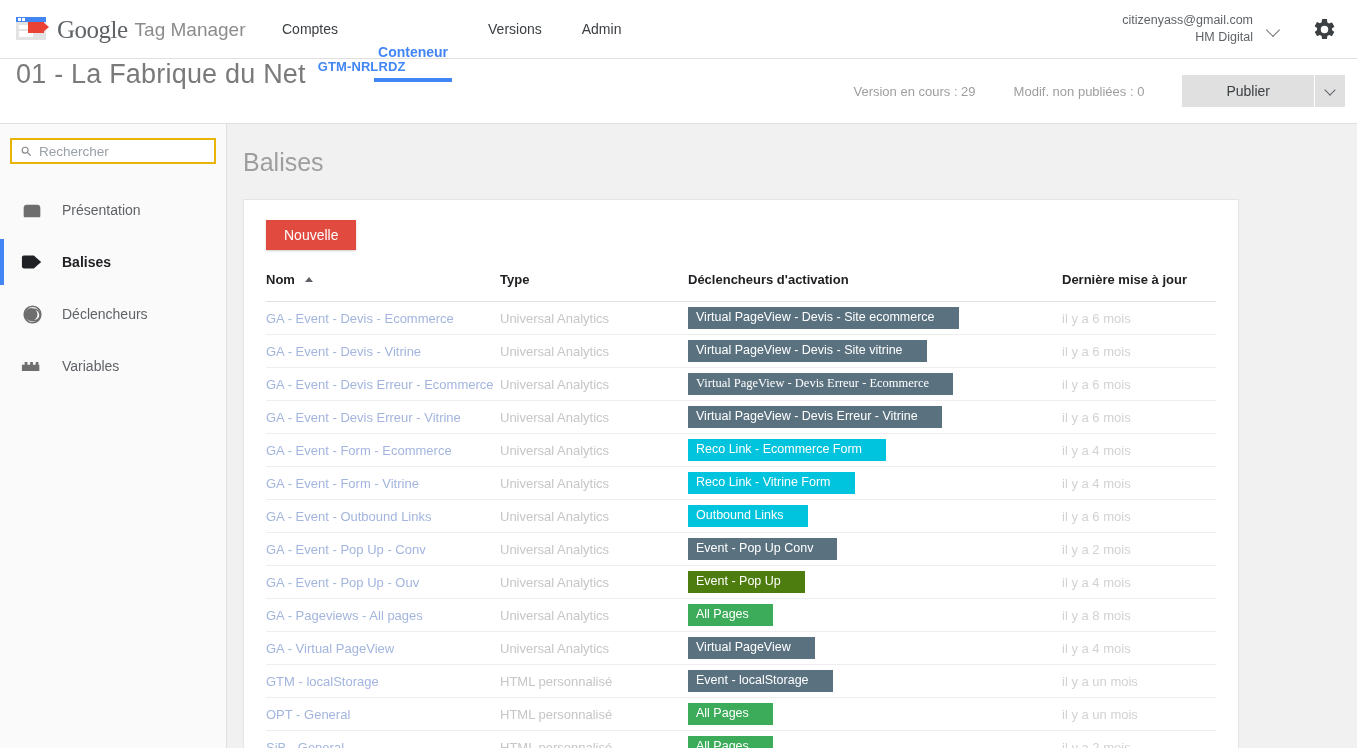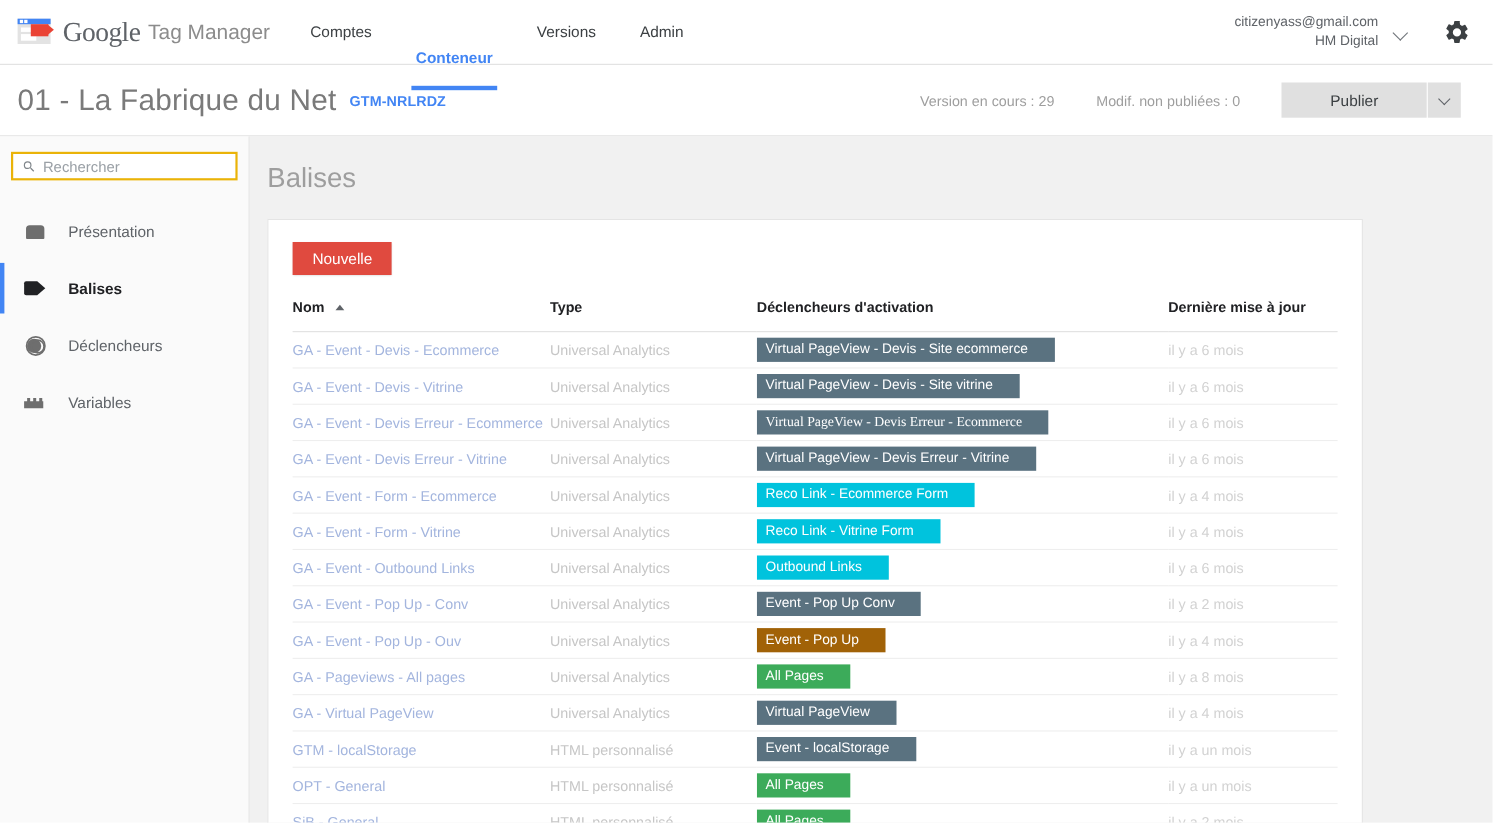--- a/index.html
+++ b/index.html
@@ -72,21 +72,21 @@
     content: ""; position: absolute; left: 1px; top: 2px;
     width: 9px; height: 9px;
     border-right: 1.6px solid #70757a; border-bottom: 1.6px solid #70757a;
     transform: rotate(45deg);
   }
   .gear { margin-left: 32px; cursor: pointer; display: flex; }
 
   
   .container-bar {
     height: 65px; background: #fff; border-bottom: 1px solid #e0e0e0;
-    display: flex; align-items: center; padding: 0 29px 0 16px;
+    display: flex; padding: 0 12px 0 16px;
   }
   .container-title {
     font-size: 27px; color: #7a7a7a; font-weight: 300; letter-spacing: 0.2px;
   }
   .container-id {
     font-size: 13px; font-weight: bold; color: #4285f4;
     margin-left: 12px; letter-spacing: 0.1px; cursor: pointer;
   }
   .cb-right { margin-left: auto; display: flex; align-items: center; }
   .cb-meta { font-size: 13px; color: #9e9e9e; margin-right: 38px; white-space: nowrap; }
@@ -353,21 +353,21 @@
             </tr>
             <tr>
               <td><span class="tag-name">GA - Event - Pop Up - Conv</span></td>
               <td class="tag-type">Universal Analytics</td>
               <td><span class="chip" style="background: rgb(90, 114, 128);">Event - Pop Up Conv</span></td>
               <td class="tag-date">il y a 2 mois</td>
             </tr>
             <tr>
               <td><span class="tag-name">GA - Event - Pop Up - Ouv</span></td>
               <td class="tag-type">Universal Analytics</td>
-              <td><span class="chip" style="background: #a16207; text-align: right;">Event - Pop Up</span></td>
+              <td><span class="chip" style="background: #4d7c0f; text-align: right;">Event - Pop Up</span></td>
               <td class="tag-date">il y a 4 mois</td>
             </tr>
             <tr>
               <td><span class="tag-name">GA - Pageviews - All pages</span></td>
               <td class="tag-type">Universal Analytics</td>
               <td><span class="chip" style="background: rgb(60, 171, 90);">All Pages</span></td>
               <td class="tag-date">il y a 8 mois</td>
             </tr>
             <tr>
               <td><span class="tag-name">GA - Virtual PageView</span></td>

